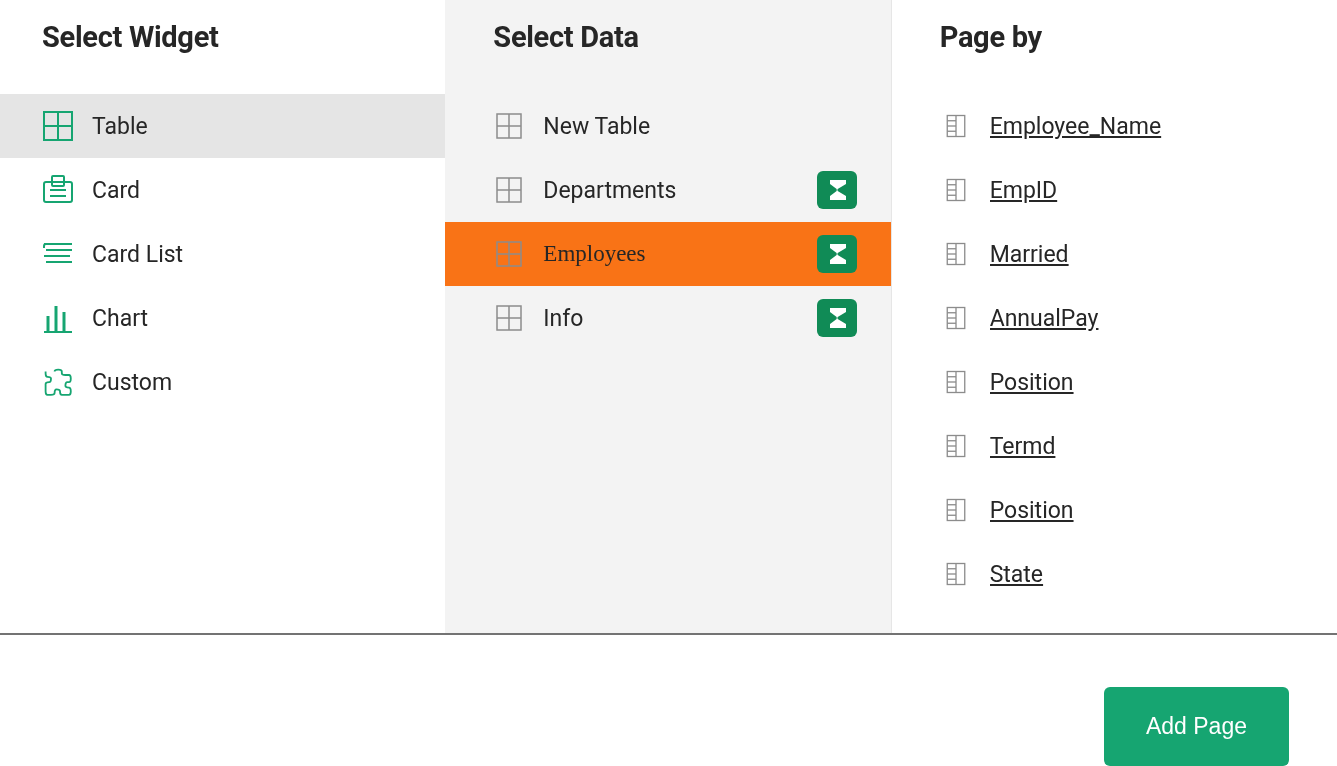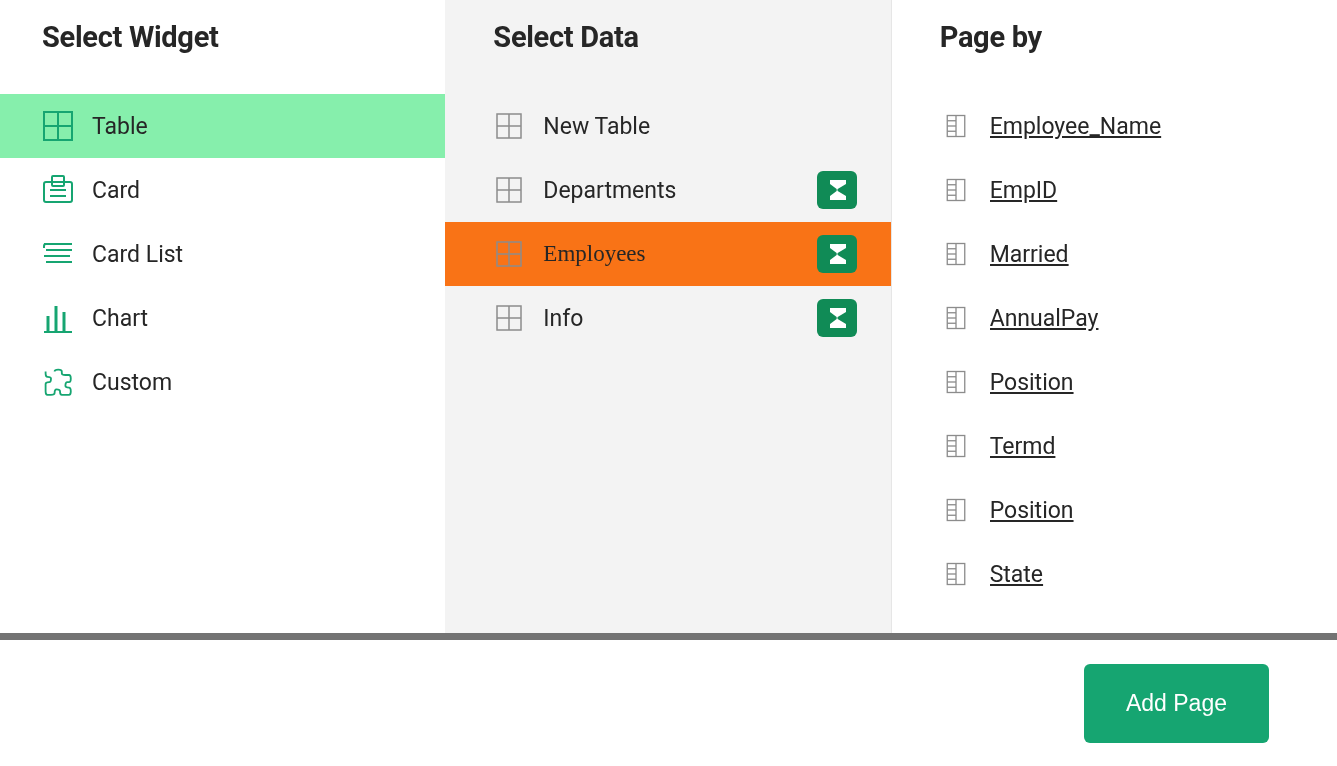--- a/index.html
+++ b/index.html
@@ -61,21 +61,21 @@
     }
     .column-data .list-item {
       padding-left: 48px;
       padding-right: 34px;
     }
     .column-groupby .list-item {
       padding-left: 48px;
       text-decoration: underline;
     }
     .list-item.selected {
-      background: #86efac;
+      background: #e5e5e5;
     }
     .column-data .list-item.selected {
       background: #f97316;
       font-family: Liberation Serif, serif;
     }
     .icon-wrap {
       width: 32px;
       height: 32px;
       display: flex;
       align-items: center;
@@ -97,26 +97,26 @@
       align-items: center;
       justify-content: center;
       flex-shrink: 0;
     }
     .footer {
       position: absolute;
       bottom: 0;
       left: 0;
       right: 0;
       height: 133px;
-      border-top: 7px solid #737373;
+      border-top: 2px solid #737373;
       background: #ffffff;
       display: flex;
-      align-items: center;
+      align-items: flex-end;
       justify-content: flex-end;
-      padding-right: 68px;
+      padding-right: 48px;
     }
     .add-page-btn {
       background: #16a571;
       color: #ffffff;
       border: none;
       font-size: 23px;
       font-weight: 500;
       padding: 26px 42px;
       border-radius: 6px;
       cursor: pointer;

